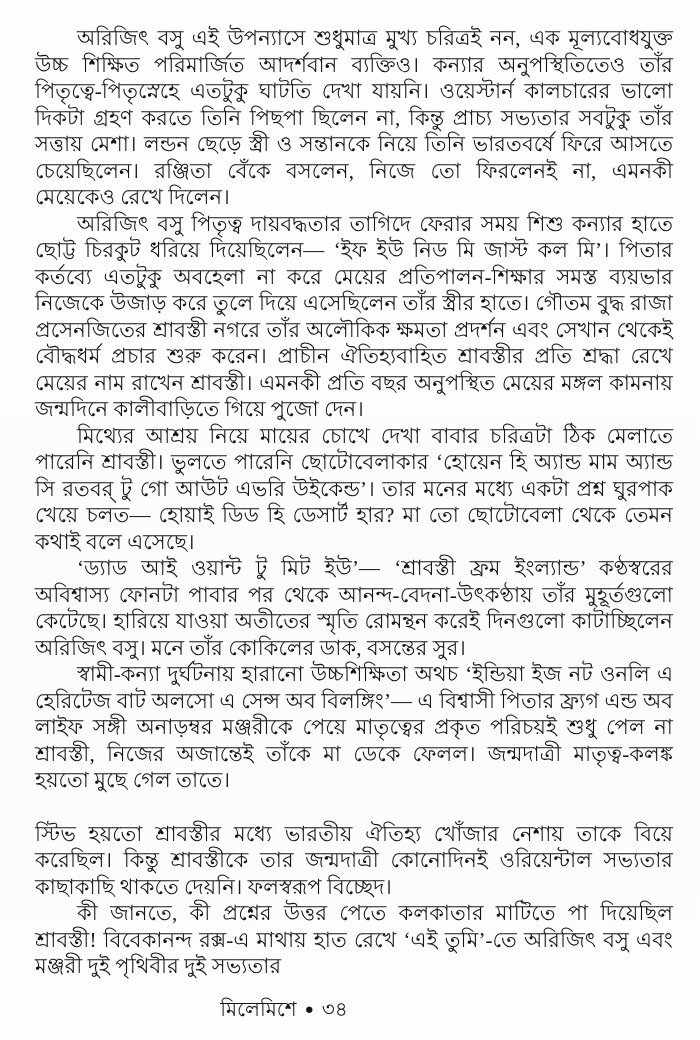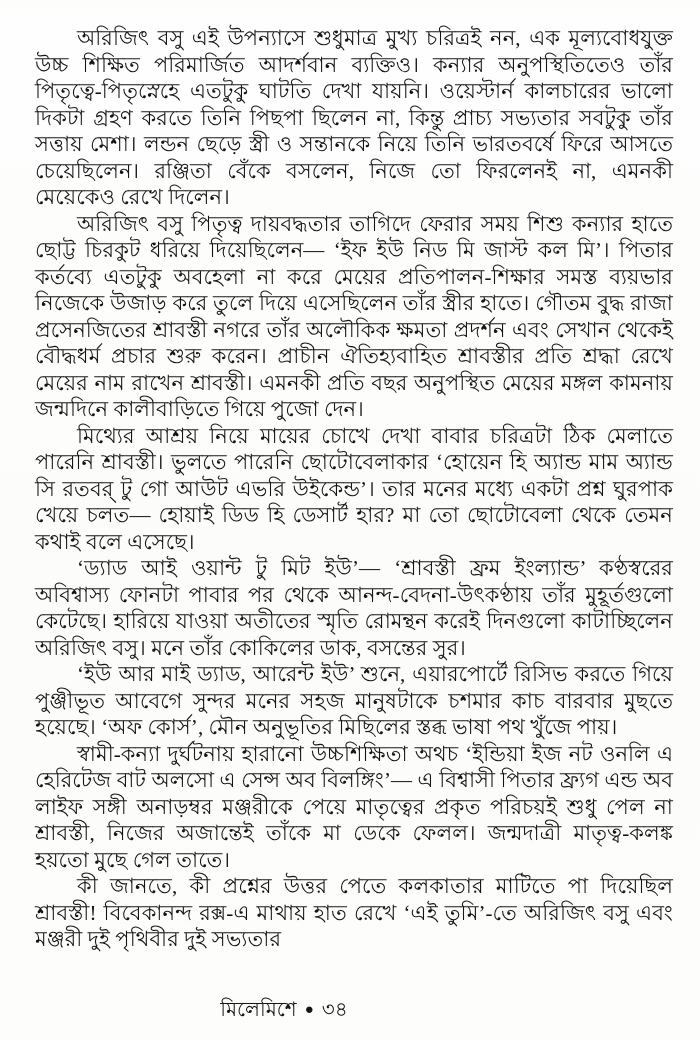--- a/index.html
+++ b/index.html
@@ -61,22 +61,22 @@
 </head>
 <body>
 
 <div class="page">
 
   <div class="text-block">
     <p>অরিজিৎ বসু এই উপন্যাসে শুধুমাত্র মুখ্য চরিত্রই নন, এক মূল্যবোধযুক্ত উচ্চ শিক্ষিত পরিমার্জিত আদর্শবান ব্যক্তিও। কন্যার অনুপস্থিতিতেও তাঁর পিতৃত্বে-পিতৃস্নেহে এতটুকু ঘাটতি দেখা যায়নি। ওয়েস্টার্ন কালচারের ভালো দিকটা গ্রহণ করতে তিনি পিছপা ছিলেন না, কিন্তু প্রাচ্য সভ্যতার সবটুকু তাঁর সত্তায় মেশা। লন্ডন ছেড়ে স্ত্রী ও সন্তানকে নিয়ে তিনি ভারতবর্ষে ফিরে আসতে চেয়েছিলেন। রঞ্জিতা বেঁকে বসলেন, নিজে তো ফিরলেনই না, এমনকী মেয়েকেও রেখে দিলেন।</p>
     <p>অরিজিৎ বসু পিতৃত্ব দায়বদ্ধতার তাগিদে ফেরার সময় শিশু কন্যার হাতে ছোট্ট চিরকুট ধরিয়ে দিয়েছিলেন— ‘ইফ ইউ নিড মি জাস্ট কল মি’। পিতার কর্তব্যে এতটুকু অবহেলা না করে মেয়ের প্রতিপালন-শিক্ষার সমস্ত ব্যয়ভার নিজেকে উজাড় করে তুলে দিয়ে এসেছিলেন তাঁর স্ত্রীর হাতে। গৌতম বুদ্ধ রাজা প্রসেনজিতের শ্রাবস্তী নগরে তাঁর অলৌকিক ক্ষমতা প্রদর্শন এবং সেখান থেকেই বৌদ্ধধর্ম প্রচার শুরু করেন। প্রাচীন ঐতিহ্যবাহিত শ্রাবস্তীর প্রতি শ্রদ্ধা রেখে মেয়ের নাম রাখেন শ্রাবস্তী। এমনকী প্রতি বছর অনুপস্থিত মেয়ের মঙ্গল কামনায় জন্মদিনে কালীবাড়িতে গিয়ে পুজো দেন।</p>
     <p>মিথ্যের আশ্রয় নিয়ে মায়ের চোখে দেখা বাবার চরিত্রটা ঠিক মেলাতে পারেনি শ্রাবস্তী। ভুলতে পারেনি ছোটোবেলাকার ‘হোয়েন হি অ্যান্ড মাম অ্যান্ড সি রতবর্ টু গো আউট এভরি উইকেন্ড’। তার মনের মধ্যে একটা প্রশ্ন ঘুরপাক খেয়ে চলত— হোয়াই ডিড হি ডেসার্ট হার? মা তো ছোটোবেলা থেকে তেমন কথাই বলে এসেছে।</p>
     <p>‘ড্যাড আই ওয়ান্ট টু মিট ইউ’— ‘শ্রাবস্তী ফ্রম ইংল্যান্ড’ কণ্ঠস্বরের অবিশ্বাস্য ফোনটা পাবার পর থেকে আনন্দ-বেদনা-উৎকণ্ঠায় তাঁর মুহূর্তগুলো কেটেছে। হারিয়ে যাওয়া অতীতের স্মৃতি রোমন্থন করেই দিনগুলো কাটাচ্ছিলেন অরিজিৎ বসু। মনে তাঁর কোকিলের ডাক, বসন্তের সুর।</p>
-    <p>‘ইউ আর মাই ড্যাড, আরেন্ট ইউ’ শুনে, এয়ারপোর্টে রিসিভ করতে গিয়ে পুঞ্জীভূত আবেগে সুন্দর মনের সহজ মানুষটাকে চশমার কাচ বারবার মুছতে হয়েছে। ‘অফ কোর্স’, মৌন অনুভূতির মিছিলের স্তব্ধ ভাষা পথ খুঁজে পায়।</p>
     <p>স্বামী-কন্যা দুর্ঘটনায় হারানো উচ্চশিক্ষিতা অথচ ‘ইন্ডিয়া ইজ নট ওনলি এ হেরিটেজ বাট অলসো এ সেন্স অব বিলঙ্গিং’— এ বিশ্বাসী পিতার ফ্র্যগ এন্ড অব লাইফ সঙ্গী অনাড়ম্বর মঞ্জরীকে পেয়ে মাতৃত্বের প্রকৃত পরিচয়ই শুধু পেল না শ্রাবস্তী, নিজের অজান্তেই তাঁকে মা ডেকে ফেলল। জন্মদাত্রী মাতৃত্ব-কলঙ্ক হয়তো মুছে গেল তাতে।</p>
+    <p class="section-start">স্টিভ হয়তো শ্রাবস্তীর মধ্যে ভারতীয় ঐতিহ্য খোঁজার নেশায় তাকে বিয়ে করেছিল। কিন্তু শ্রাবস্তীকে তার জন্মদাত্রী কোনোদিনই ওরিয়েন্টাল সভ্যতার কাছাকাছি থাকতে দেয়নি। ফলস্বরূপ বিচ্ছেদ।</p>
     <p>কী জানতে, কী প্রশ্নের উত্তর পেতে কলকাতার মাটিতে পা দিয়েছিল শ্রাবস্তী! বিবেকানন্দ রক্স-এ মাথায় হাত রেখে ‘এই তুমি’-তে অরিজিৎ বসু এবং মঞ্জরী দুই পৃথিবীর দুই সভ্যতার</p>
   </div>
 
   <div class="page-footer">
     <span>মিলেমিশে</span><span class="sep">●</span><span>৩৪</span>
   </div>
 
 </div>
 
 </body></html>

